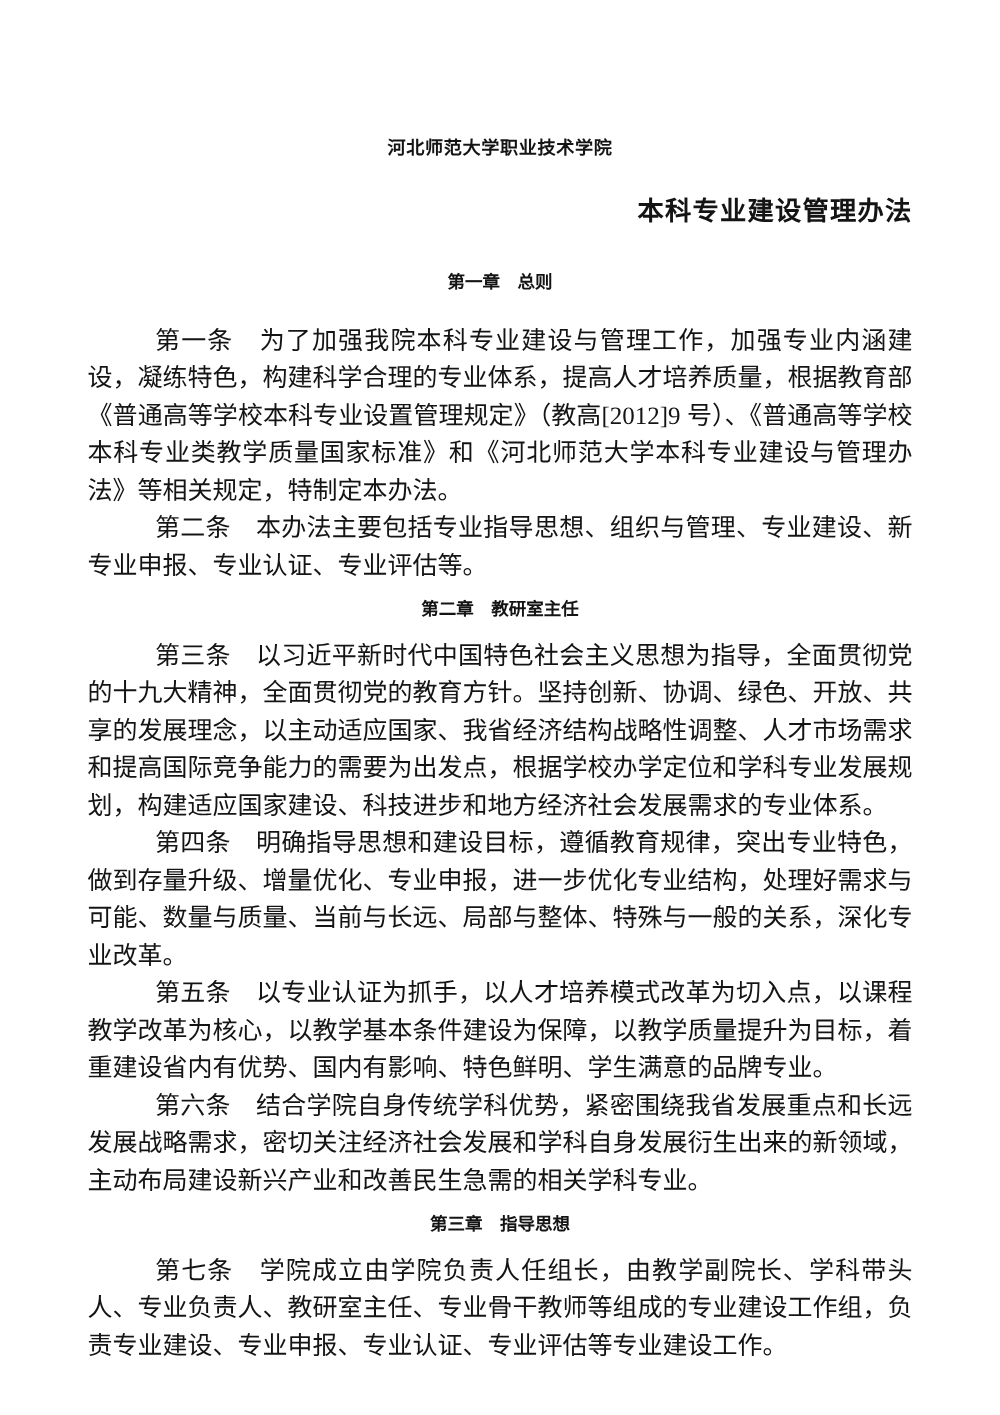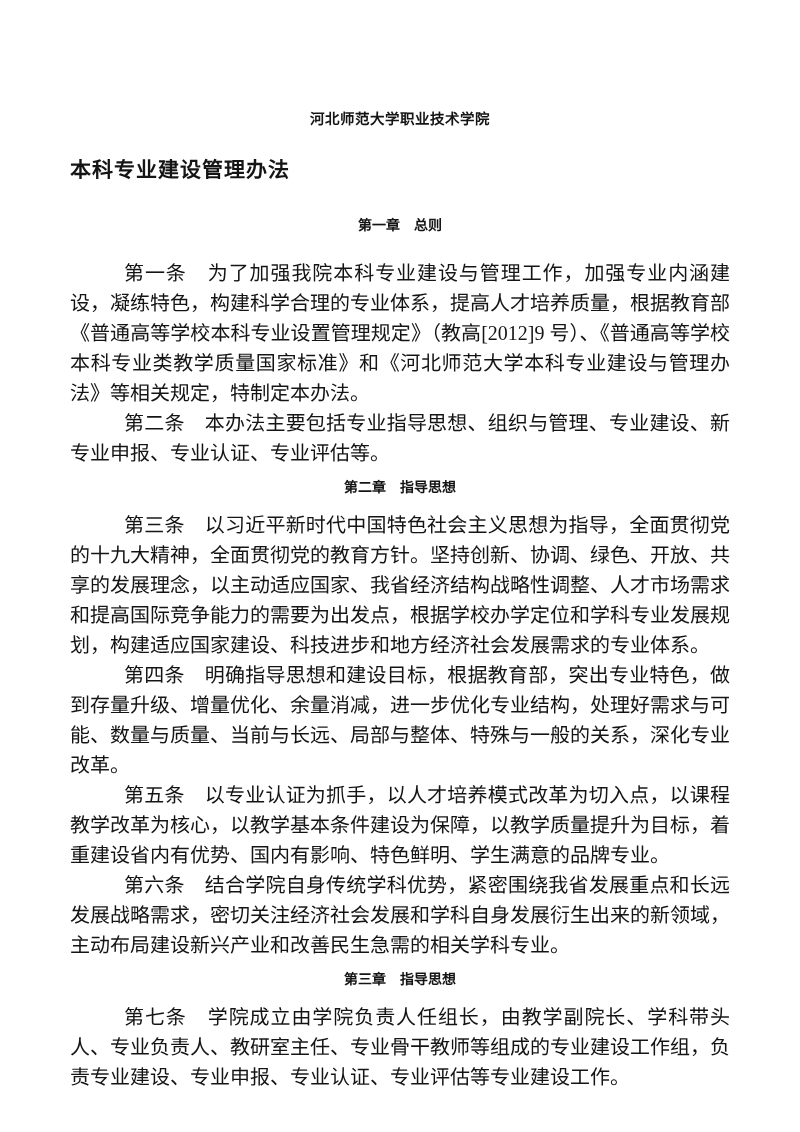--- a/index.html
+++ b/index.html
@@ -24,21 +24,21 @@
     font-size: 14.5px;
     line-height: 16px;
     text-align: center;
     letter-spacing: 0.5px;
   }
   .doc-title {
     font-family: "Liberation Sans", sans-serif;
     font-weight: bold;
     font-size: 21px;
     line-height: 24px;
-    text-align: left;
+    text-align: right;
     margin: 31px 0 0 0;
     letter-spacing: 1px;
   }
   .chapter-heading {
     font-family: "Liberation Sans", sans-serif;
     font-weight: bold;
     font-size: 14px;
     line-height: 26px;
     text-align: center;
     margin: 6px 0 10px 0;
@@ -70,25 +70,25 @@
   <h1 class="doc-title">本科专业建设管理办法</h1>
 
   <h2 class="chapter-heading first">第一章　总则</h2>
 
   <div class="body-block">
 
     <p class="para">第一条　为了加强我院本科专业建设与管理工作，加强专业内涵建设，凝练特色，构建科学合理的专业体系，提高人才培养质量，根据教育部《普通高等学校本科专业设置管理规定》（教高[2012]9 号）、《普通高等学校本科专业类教学质量国家标准》和《河北师范大学本科专业建设与管理办法》等相关规定，特制定本办法。</p>
 
     <p class="para">第二条　本办法主要包括专业指导思想、组织与管理、专业建设、新专业申报、专业认证、专业评估等。</p>
 
-    <h2 class="chapter-heading">第二章　指导思想</h2>
+    <h2 class="chapter-heading">第二章　教研室主任</h2>
 
     <p class="para">第三条　以习近平新时代中国特色社会主义思想为指导，全面贯彻党的十九大精神，全面贯彻党的教育方针。坚持创新、协调、绿色、开放、共享的发展理念，以主动适应国家、我省经济结构战略性调整、人才市场需求和提高国际竞争能力的需要为出发点，根据学校办学定位和学科专业发展规划，构建适应国家建设、科技进步和地方经济社会发展需求的专业体系。</p>
 
-    <p class="para">第四条　明确指导思想和建设目标，根据教育部，突出专业特色，做到存量升级、增量优化、余量消减，进一步优化专业结构，处理好需求与可能、数量与质量、当前与长远、局部与整体、特殊与一般的关系，深化专业改革。</p>
+    <p class="para">第四条　明确指导思想和建设目标，遵循教育规律，突出专业特色，做到存量升级、增量优化、专业申报，进一步优化专业结构，处理好需求与可能、数量与质量、当前与长远、局部与整体、特殊与一般的关系，深化专业改革。</p>
 
     <p class="para">第五条　以专业认证为抓手，以人才培养模式改革为切入点，以课程教学改革为核心，以教学基本条件建设为保障，以教学质量提升为目标，着重建设省内有优势、国内有影响、特色鲜明、学生满意的品牌专业。</p>
 
     <p class="para">第六条　结合学院自身传统学科优势，紧密围绕我省发展重点和长远发展战略需求，密切关注经济社会发展和学科自身发展衍生出来的新领域，主动布局建设新兴产业和改善民生急需的相关学科专业。</p>
 
     <h2 class="chapter-heading">第三章　指导思想</h2>
 
     <p class="para">第七条　学院成立由学院负责人任组长，由教学副院长、学科带头人、专业负责人、教研室主任、专业骨干教师等组成的专业建设工作组，负责专业建设、专业申报、专业认证、专业评估等专业建设工作。</p>
 
   </div>

